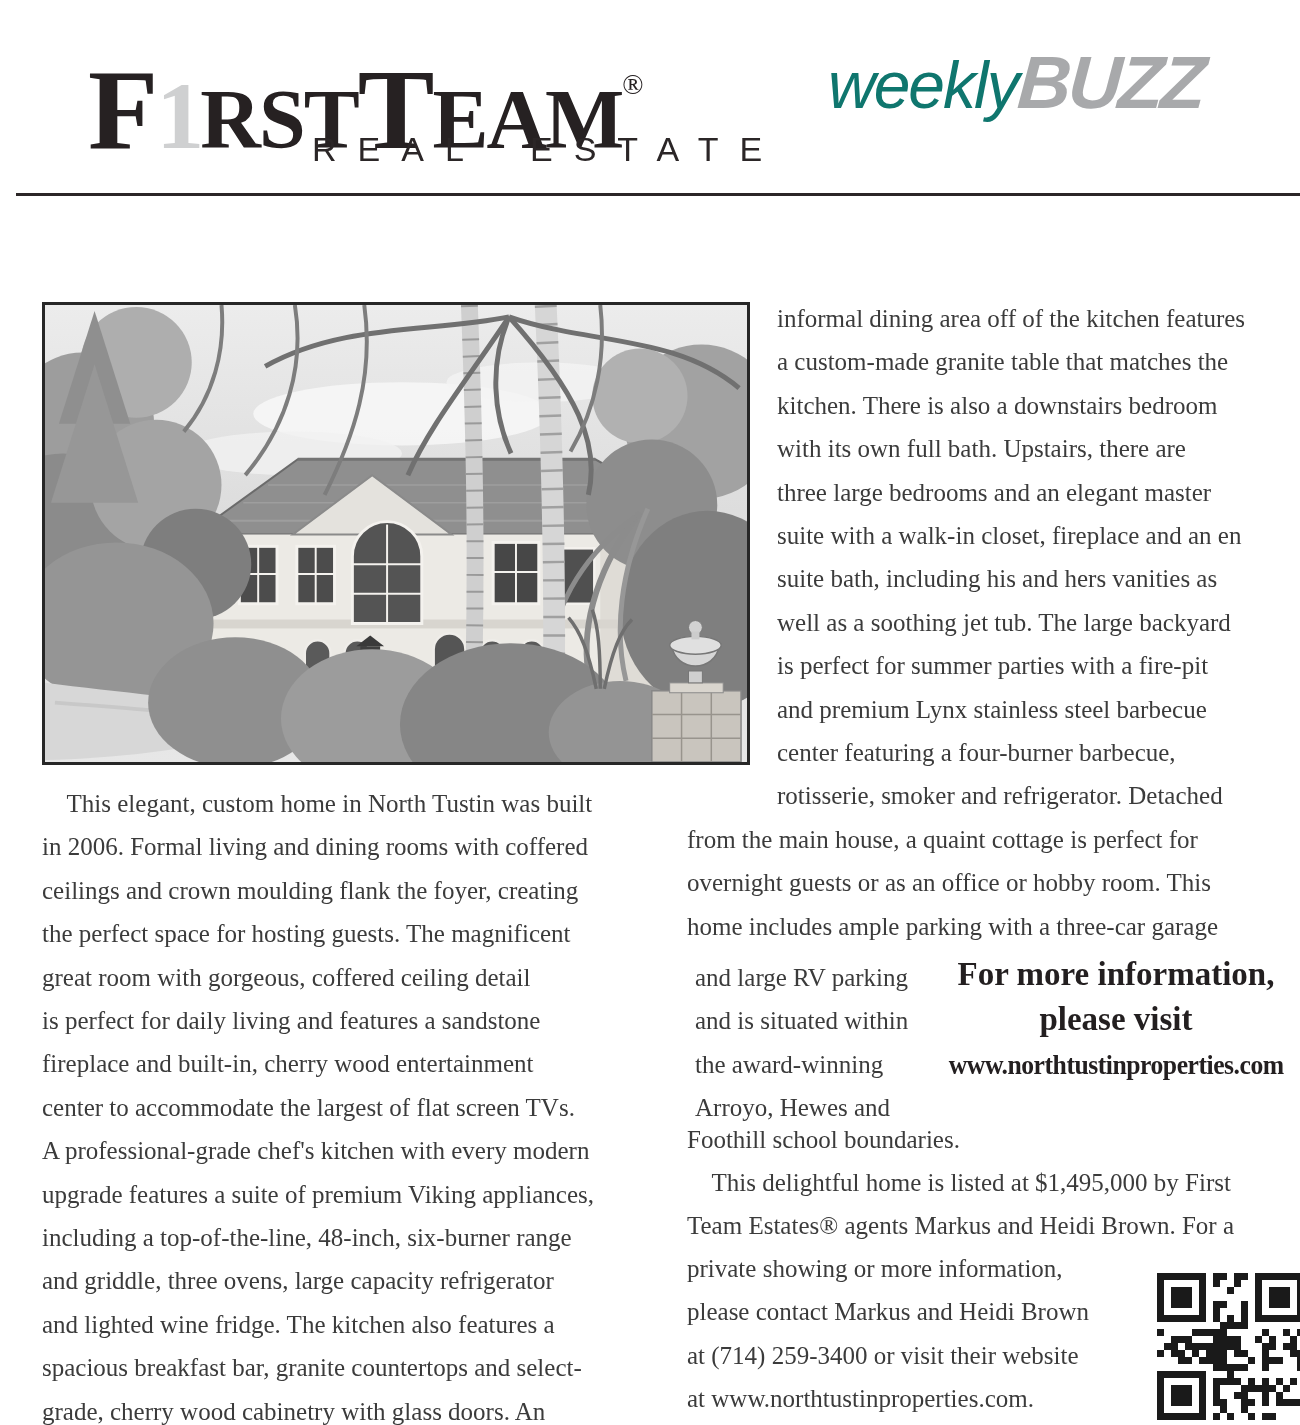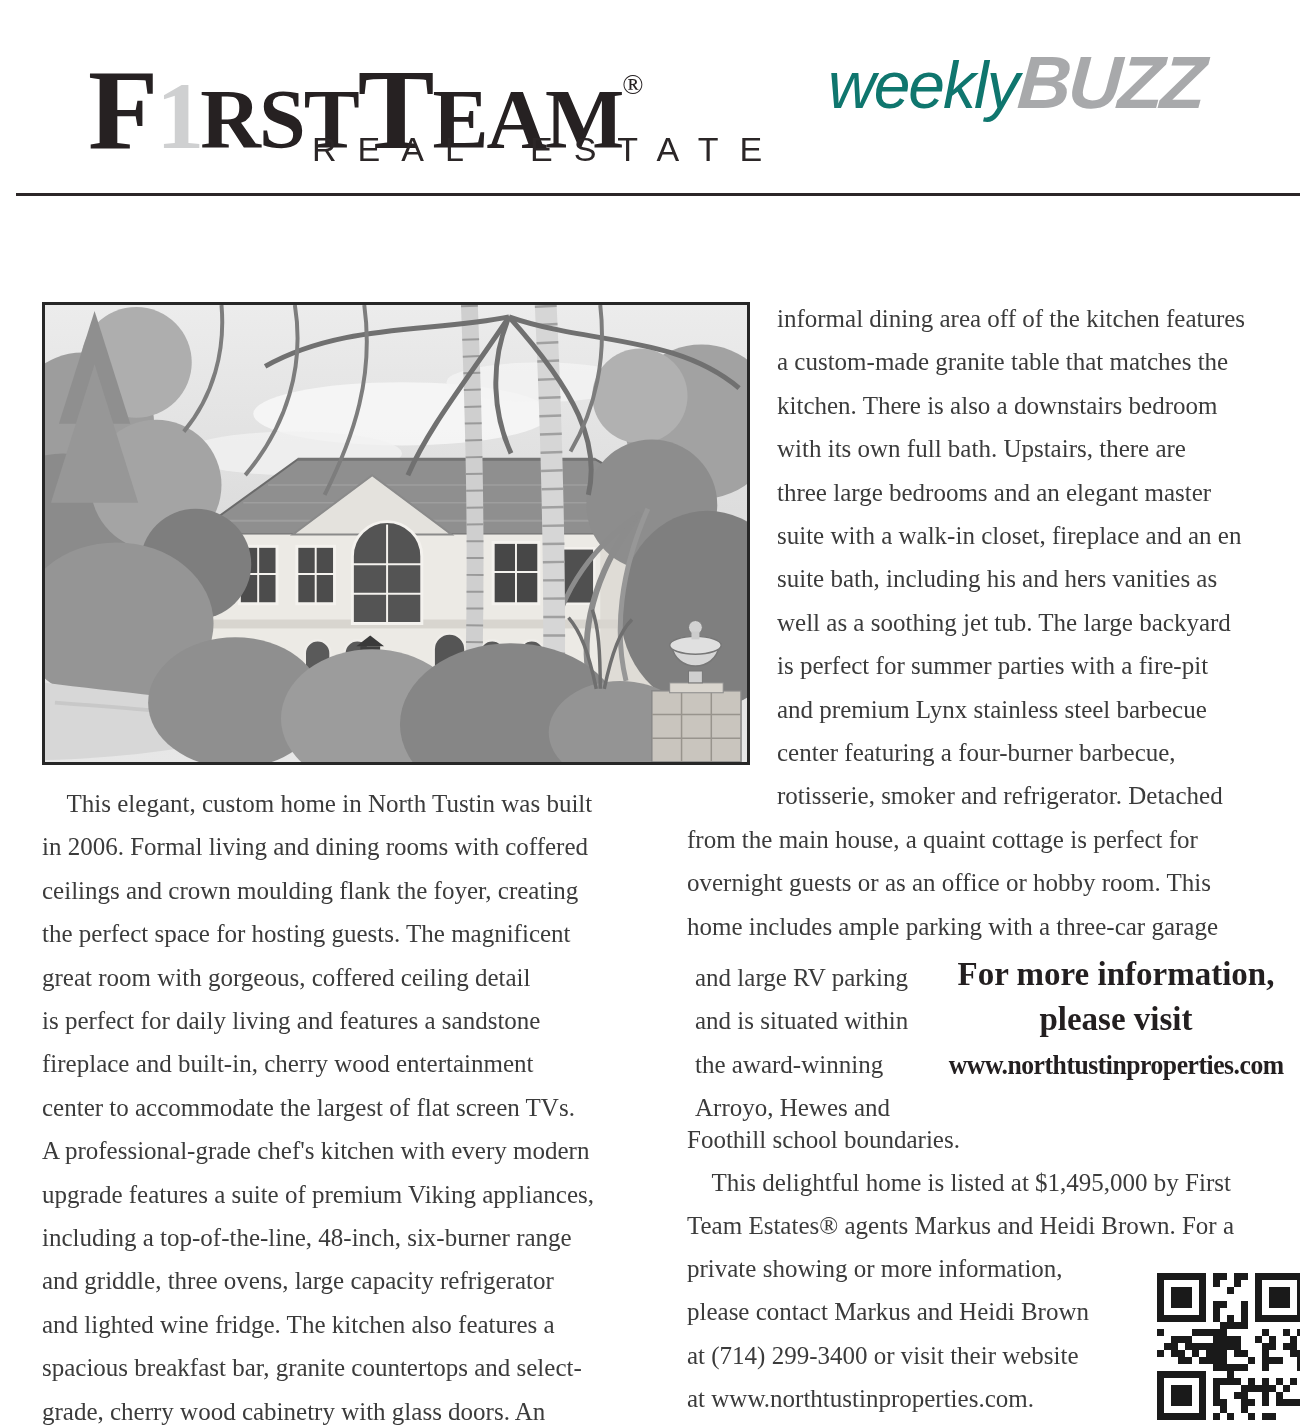--- a/index.html
+++ b/index.html
@@ -247,21 +247,21 @@
     <div class="callout-line">For more information,</div>
     <div class="callout-line">please visit</div>
     <div><span class="callout-url">www.northtustinproperties.com</span></div>
   </div>
 
   <div class="body-text rc-after">Foothill school boundaries.</div>
   <div class="body-text rc-listing">    This delightful home is listed at $1,495,000 by First
 Team Estates® agents Markus and Heidi Brown. For a</div>
   <div class="body-text rc-contact">private showing or more information,
 please contact Markus and Heidi Brown
-at (714) 299-3400 or visit their website
+at (714) 259-3400 or visit their website
 at www.northtustinproperties.com.</div>
 
   <div class="qr">
     <svg id="qr-svg" viewBox="0 0 21 21" shape-rendering="crispEdges">
         <rect x="0" y="0" width="21" height="21" fill="#ffffff"></rect>
         <rect x="8" y="0" width="1" height="1" fill="#1a1a1a"></rect>
         <rect x="9" y="0" width="1" height="1" fill="#1a1a1a"></rect>
         <rect x="11" y="0" width="1" height="1" fill="#1a1a1a"></rect>
         <rect x="12" y="0" width="1" height="1" fill="#1a1a1a"></rect>
         <rect x="8" y="1" width="1" height="1" fill="#1a1a1a"></rect>

